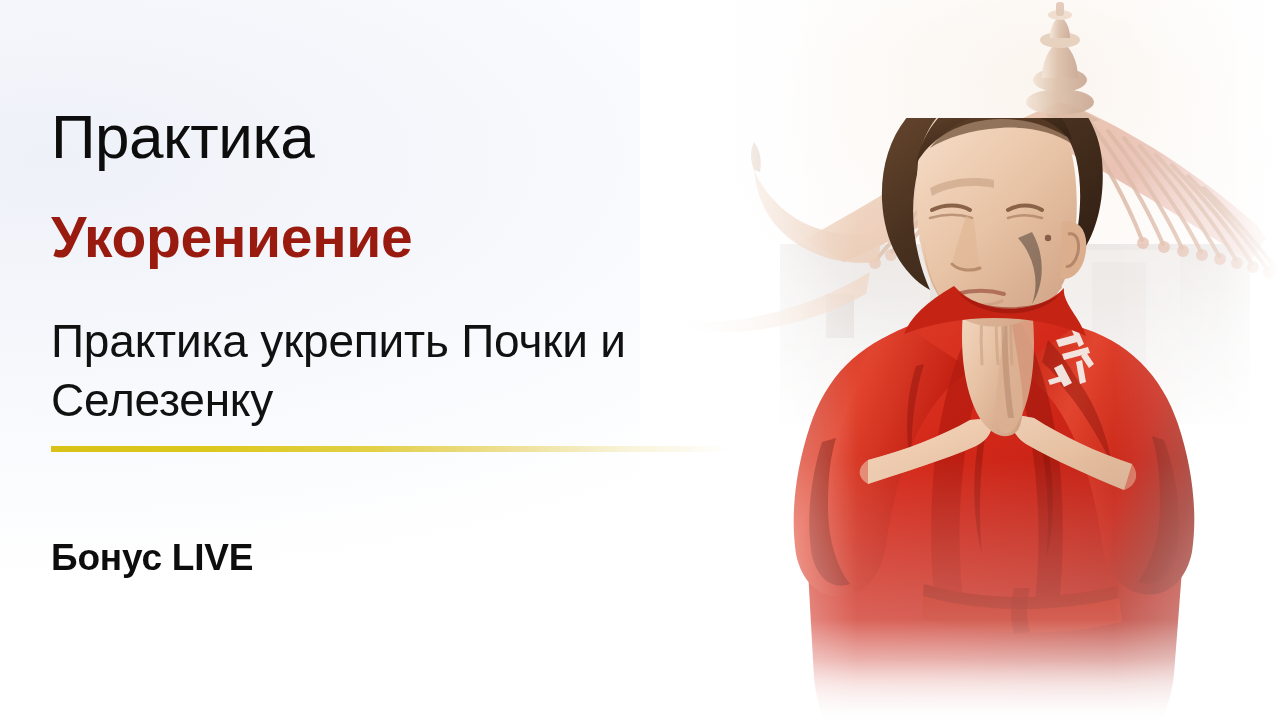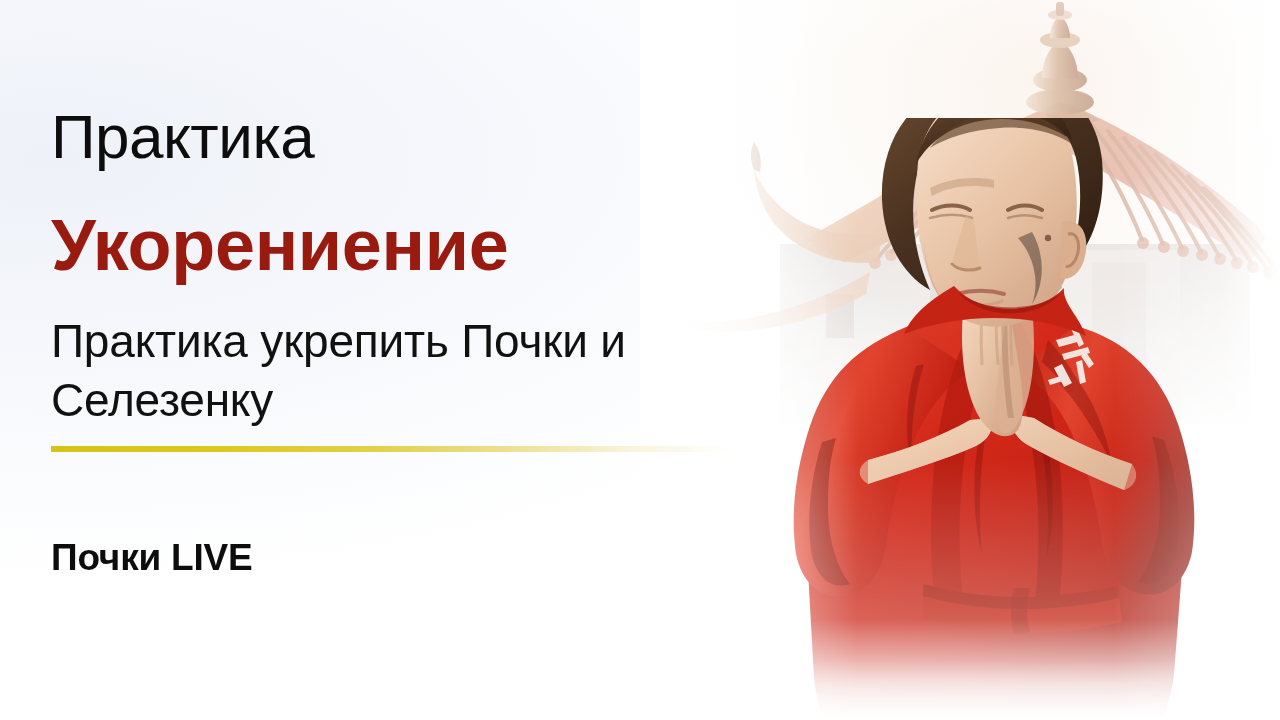--- a/index.html
+++ b/index.html
@@ -92,21 +92,21 @@
     color: #0d0d0d;
     letter-spacing: -0.5px;
     white-space: nowrap;
   }
 
   .headline {
     position: absolute;
     top: 208px;
     left: 0;
     margin: 0;
-    font-size: 72px;
+    font-size: 57px;
     line-height: 1.05;
     font-weight: 700;
     color: #991b10;
     letter-spacing: -0.3px;
     white-space: nowrap;
   }
 
   .subhead {
     position: absolute;
     top: 312px;
@@ -501,16 +501,16 @@
     </svg>
 
     <div class="photo-fade"></div>
   </div>
 
   <div class="copy">
     <p class="kicker">Практика</p>
     <h1 class="headline">Укорениение</h1>
     <p class="subhead">Практика укрепить Почки и Селезенку</p>
     <div class="rule"></div>
-    <p class="cta">Почки LIVE</p>
+    <p class="cta">Бонус LIVE</p>
   </div>
 
 </div>
 
 </body></html>

